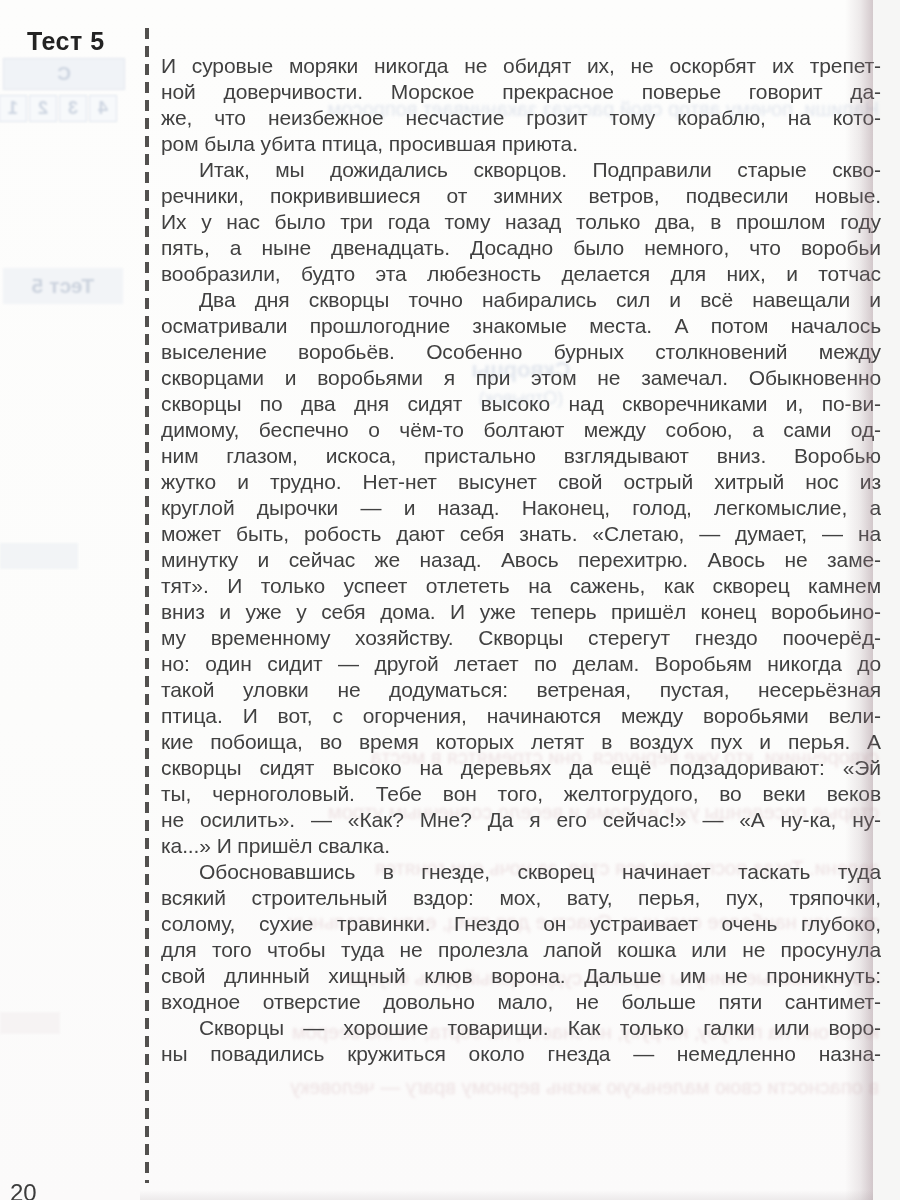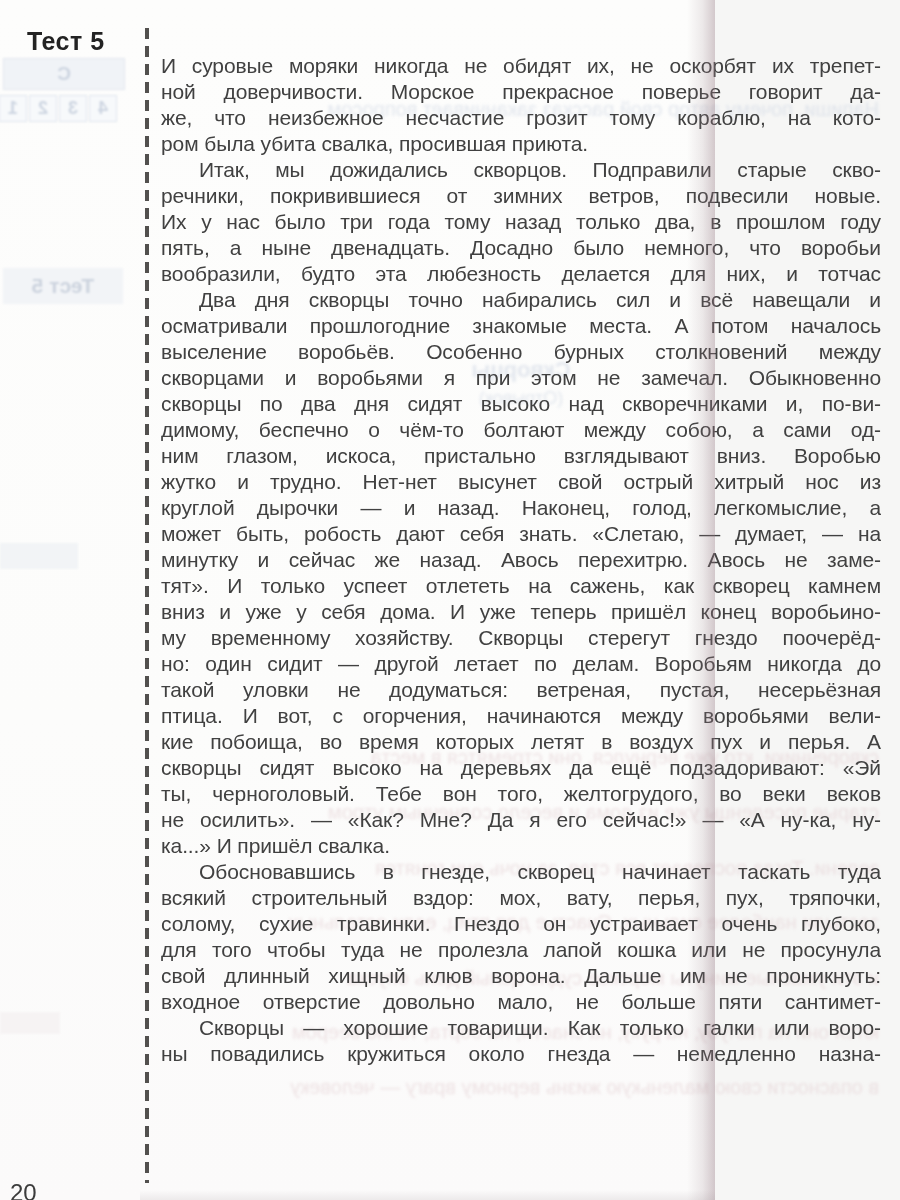--- a/index.html
+++ b/index.html
@@ -4,21 +4,21 @@
 <style>
   html, body {
     margin: 0; padding: 0;
     width: 900px; height: 1200px;
     background: #f6f6f5;
     font-family: "Liberation Sans", "DejaVu Sans", sans-serif;
     overflow: hidden;
   }
   .page {
     position: relative;
-    width: 715px; height: 1200px;
+    width: 873px; height: 1200px;
     background: linear-gradient(180deg, #fdfdfc 0%, #fcfcfb 60%, #fbfafa 100%);
   }
 
   
   .test-title {
     position: absolute; left: 27px; top: 27px;
     font-size: 25px; font-weight: bold; color: #232323;
     letter-spacing: 0.5px;
   }
   .page-number {
@@ -156,21 +156,21 @@
   <div class="ghost pink gl5">зелени. Тогда поспевает вся стая, за ночь они гонятся</div>
   <div class="ghost pink gl6">застыли наиболее сильных. Счастье для птиц, если остальных</div>
   <div class="ghost pink gl7">и эти ужасные минуты морское судно целый день опуска</div>
   <div class="ghost pink gl8">ются они на палубу, на руку, на снасти, на борта, точно веером</div>
   <div class="ghost pink gl9">в опасности свою маленькую жизнь верному врагу — человеку</div>
 
   <div class="passage">
       <div class="pline">И суровые моряки никогда не обидят их, не оскорбят их трепет-</div>
       <div class="pline">ной доверчивости. Морское прекрасное поверье говорит да-</div>
       <div class="pline">же, что неизбежное несчастие грозит тому кораблю, на кото-</div>
-      <div class="pline last">ром была убита свалка, просившая приюта.</div>
+      <div class="pline last">ром была убита птица, просившая приюта.</div>
       <div class="pline find">Итак, мы дожидались скворцов. Подправили старые скво-</div>
       <div class="pline">речники, покривившиеся от зимних ветров, подвесили новые.</div>
       <div class="pline">Их у нас было три года тому назад только два, в прошлом году</div>
       <div class="pline">пять, а ныне двенадцать. Досадно было немного, что воробьи</div>
       <div class="pline">вообразили, будто эта любезность делается для них, и тотчас</div>
       <div class="pline find">Два дня скворцы точно набирались сил и всё навещали и</div>
       <div class="pline">осматривали прошлогодние знакомые места. А потом началось</div>
       <div class="pline">выселение воробьёв. Особенно бурных столкновений между</div>
       <div class="pline">скворцами и воробьями я при этом не замечал. Обыкновенно</div>
       <div class="pline">скворцы по два дня сидят высоко над скворечниками и, по-ви-</div>

